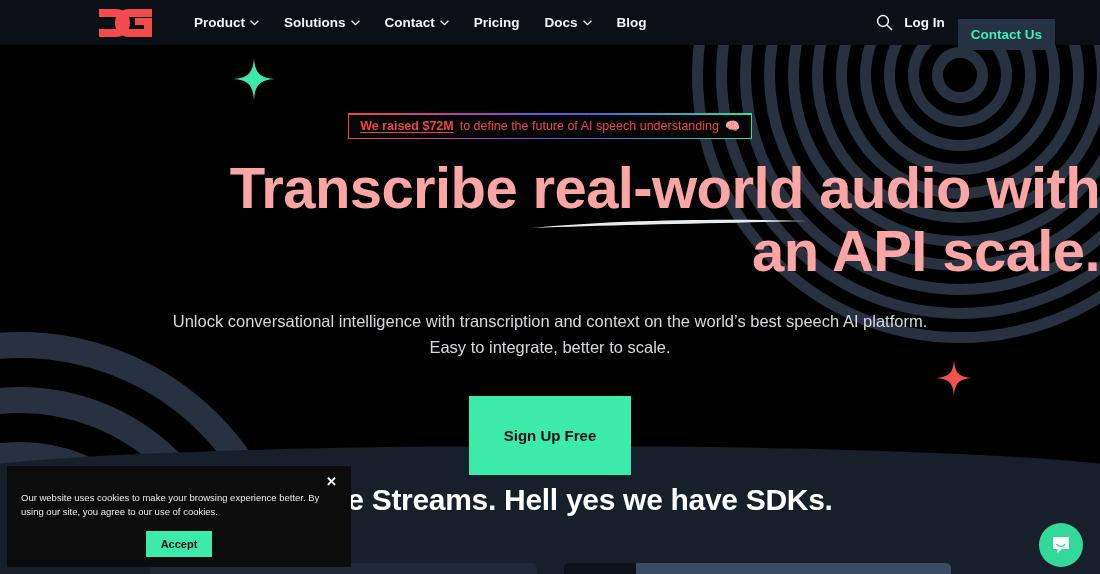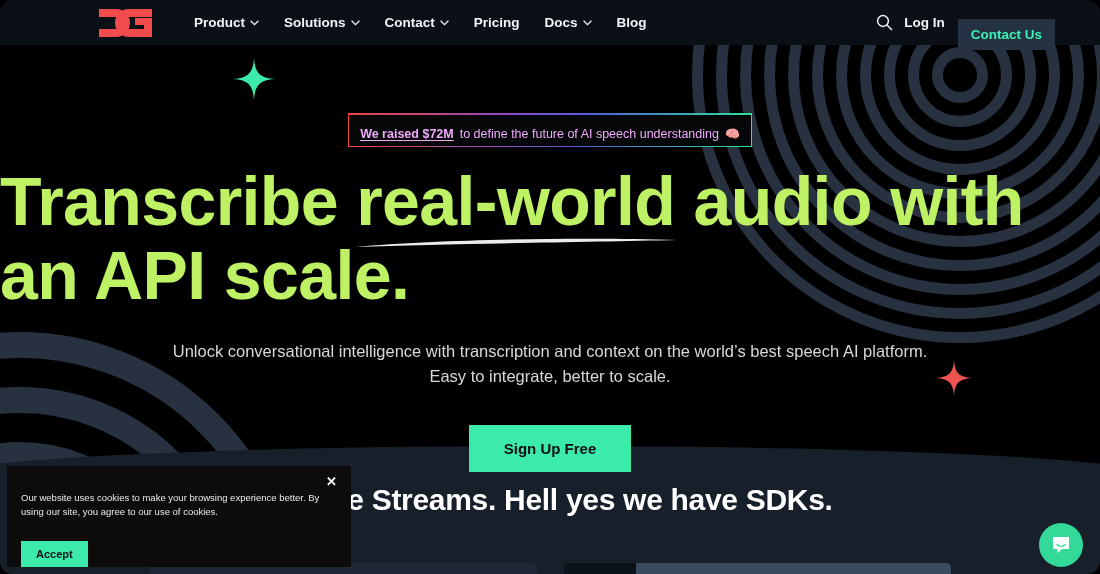--- a/index.html
+++ b/index.html
@@ -2,21 +2,21 @@
 <html><head>
 <meta charset="utf-8">
 <style>
   * { margin:0; padding:0; box-sizing:border-box; }
   html, body {
     width:1100px; height:574px;
     background:#000;
     font-family:"Liberation Sans", sans-serif;
     overflow:hidden;
   }
-  #page { position:relative; width:1100px; height:574px; background:#000; overflow:hidden;border-radius:13px; }
+  #page { position:relative; width:1100px; height:574px; background:#000; overflow:hidden; }
 
   
   .bg-layer { position:absolute; inset:0; overflow:hidden; pointer-events:none; }
 
   .rings-tr { position:absolute; top:-195px; left:690px; width:540px; height:540px; }
   .rings-bl { position:absolute; top:352px; left:-240px; width:520px; height:520px; }
   .ring {
     position:absolute; border-radius:50%;
     border-style:solid; border-color:#27313f;
     top:50%; left:50%; transform:translate(-50%,-50%);
@@ -74,45 +74,45 @@
 
   
   .hero { position:absolute; top:45px; left:0; width:1100px; z-index:10; }
 
   .announce-wrap { display:flex; justify-content:center; margin-top:68px; }
   .announce {
     position:relative; padding:1.5px; cursor:pointer;
     background:linear-gradient(100deg,#f0463c 0%,#8e49c9 40%,#4c63d8 60%,#2fe39c 100%);
   }
   .announce-inner {
-    background:#050608; padding:12px 11px 5px;
+    background:#050608; padding:4px 11px 5px;
     display:flex; align-items:center; gap:6px;
-    font-size:12.5px; color:#f0abfc;
+    font-size:12.5px; color:#ef4444;
   }
   .announce-inner .raised { font-weight:700; text-decoration:underline; text-underline-offset:2px; }
   .brain { font-size:12px; line-height:1; }
 
   .headline {
-    margin-top:17px; text-align:left;
-    color:#bef264; font-size:68px; font-weight:700;
+    margin-top:17px; text-align:right;
+    color:#fca5a5; font-size:58px; font-weight:700;
     line-height:1.09; letter-spacing:-0.6px;
   }
   .underlined { position:relative; display:inline-block; }
   .underlined .swoosh { position:absolute; left:-4px; bottom:-12px; width:calc(100% + 10px); }
 
   .subhead {
     margin-top:27px; text-align:center;
     color:#d4d9de; font-size:16.5px; line-height:1.52;
   }
 
   .cta-wrap { display:flex; justify-content:center; margin-top:36px; }
   .btn-cta {
     background:#3cebaa; color:#0a0f16;
     font-size:15px; font-weight:700;
-    padding:15px 35px; border:none; cursor:pointer;
+    padding:31px 35px; border:none; cursor:pointer;
   }
 
   
   .lower-heading {
     position:absolute; top:483px; left:0; width:1100px;
     text-align:center; color:#ffffff;
     font-size:30px; font-weight:700; letter-spacing:-0.3px;
     z-index:12; white-space:nowrap;
   }
 
@@ -135,21 +135,21 @@
   }
   .cookie-close {
     position:absolute; top:9px; right:14px;
     color:#ffffff; font-size:13px; font-weight:700;
     cursor:pointer; line-height:1;
   }
   .cookie-text {
     color:#e8eaec; font-size:9.5px; line-height:1.5;
     margin-top:14px; width:316px;
   }
-  .cookie-btns { display:flex; gap:8px; margin-top:21px; }
+  .cookie-btns { display:flex; gap:8px; margin-top:11px;justify-content:center; }
   .btn-accept {
     background:#3cebaa; color:#0c1218;
     font-size:11px; font-weight:700;
     padding:7px 15px; border:none; cursor:pointer;
   }
   .btn-prefs {
     background:#33475b; color:#5fd9c0;
     font-size:11px; font-weight:700;
     padding:7px 13px; border:none; cursor:pointer;
   }

